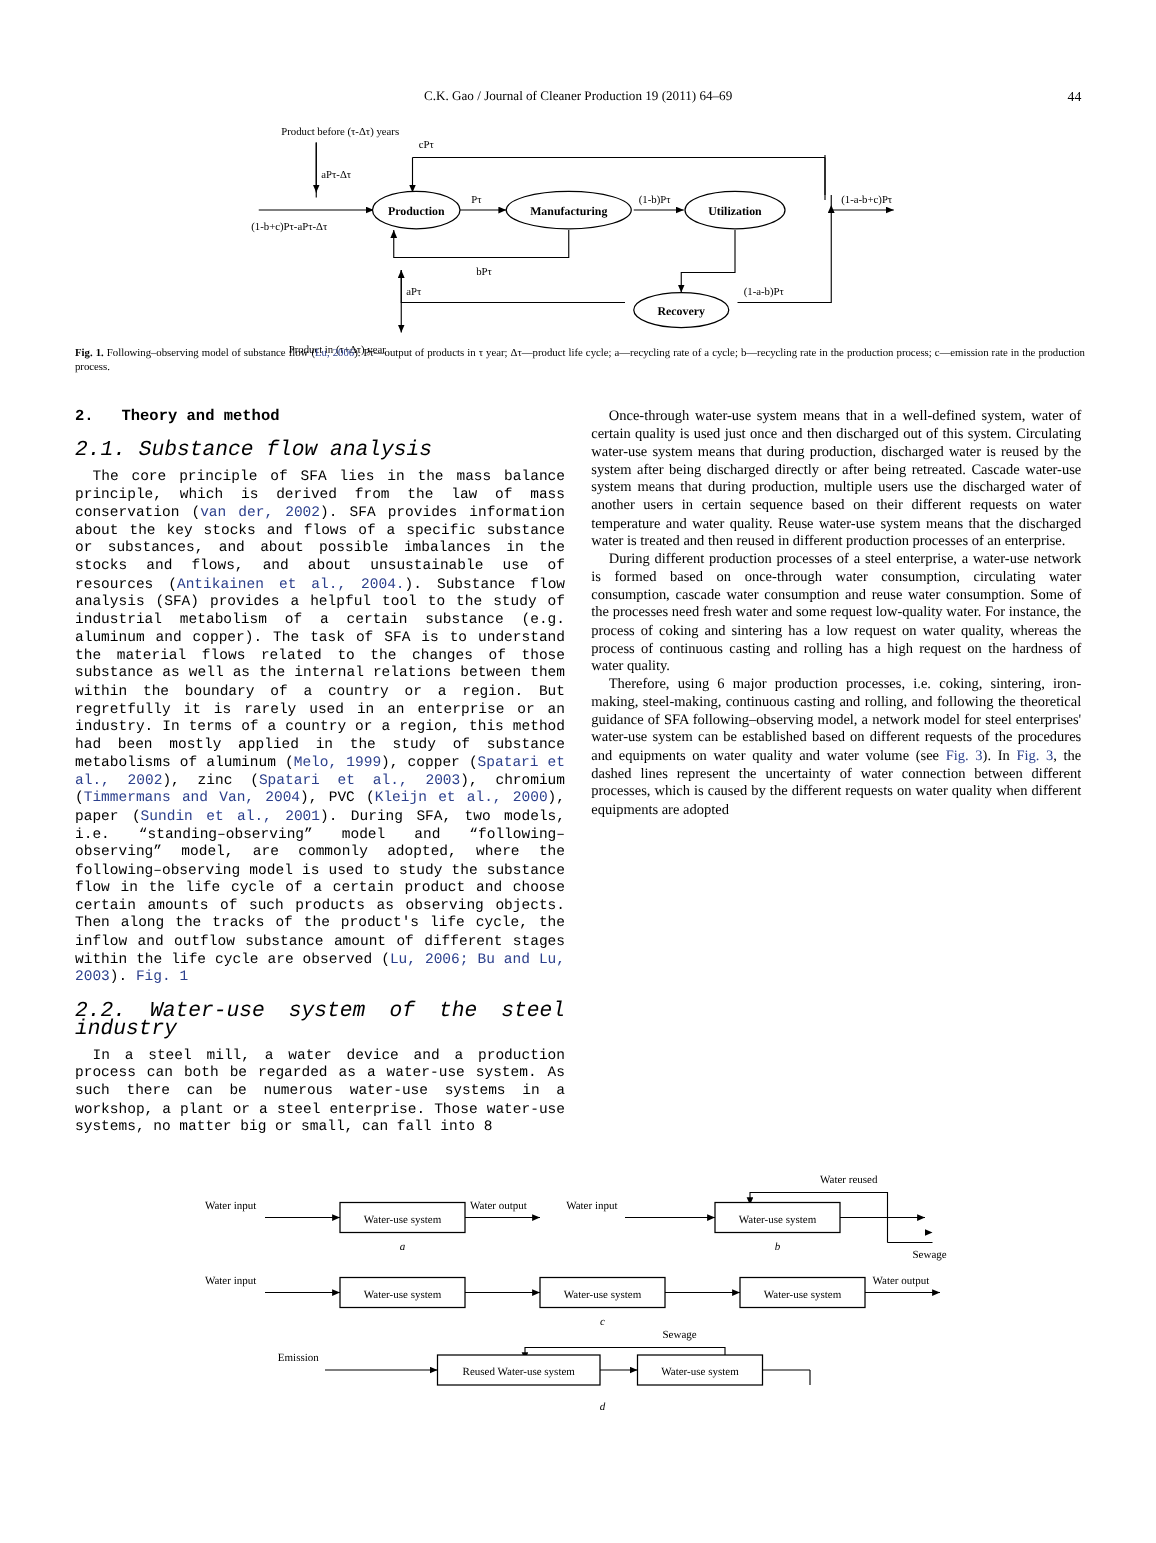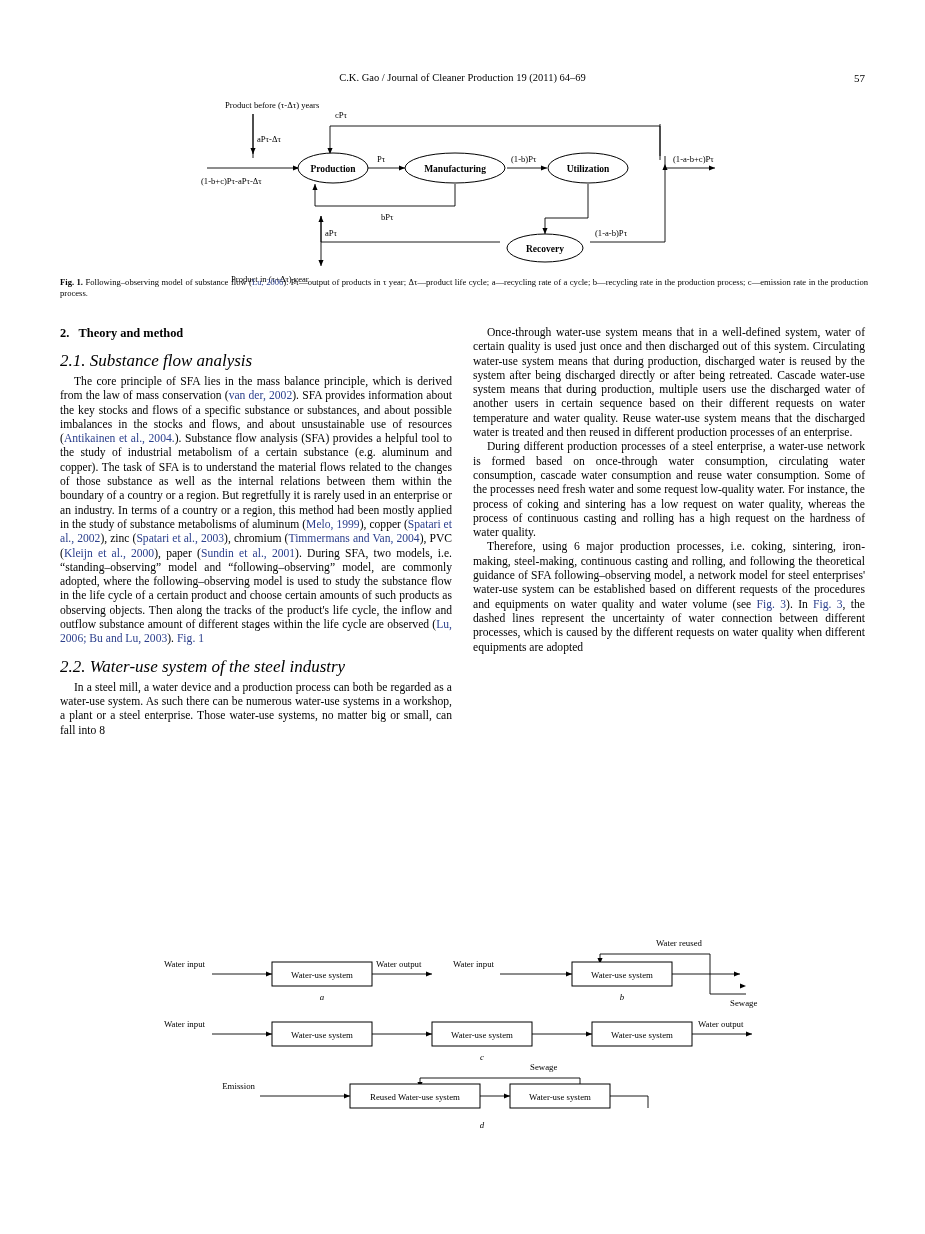--- a/index.html
+++ b/index.html
@@ -47,21 +47,21 @@
   
   .col{
     position:absolute;
     top:326px;
     width:392px;
     font-size:11.6px;
     line-height:14.3px;
     text-align:justify;
     hyphens:auto;
   }
-  .colL{left:60px;}
+  .colL{left:60px;font-family:Liberation Mono, monospace;}
   .colR{left:473px;}
   h2.sec{
     font-size:12.4px;
     font-weight:bold;
     margin:0 0 11px 0;
     line-height:15px;
   }
   h3.sub{
     font-size:17px;
     font-style:italic;
@@ -85,21 +85,21 @@
   }
   svg text{font-family:"Liberation Serif", serif;}
 </style>
 </head>
 <body>
 
 <div class="page">
 
   <div class="runhead">
     <span>C.K. Gao / Journal of Cleaner Production 19 (2011) 64–69</span>
-    <span class="pageno">57</span>
+    <span class="pageno">44</span>
   </div>
 
   <div class="fig1">
     <svg width="555" height="190" viewBox="0 0 555 190">
       <defs>
         <marker id="ah" markerWidth="8" markerHeight="8" refX="7" refY="3" orient="auto" markerUnits="strokeWidth">
           <path d="M0,0 L7,3 L0,6 z" fill="#000"></path>
         </marker>
       </defs>
       <g stroke="#000" fill="none" stroke-width="0.9">

